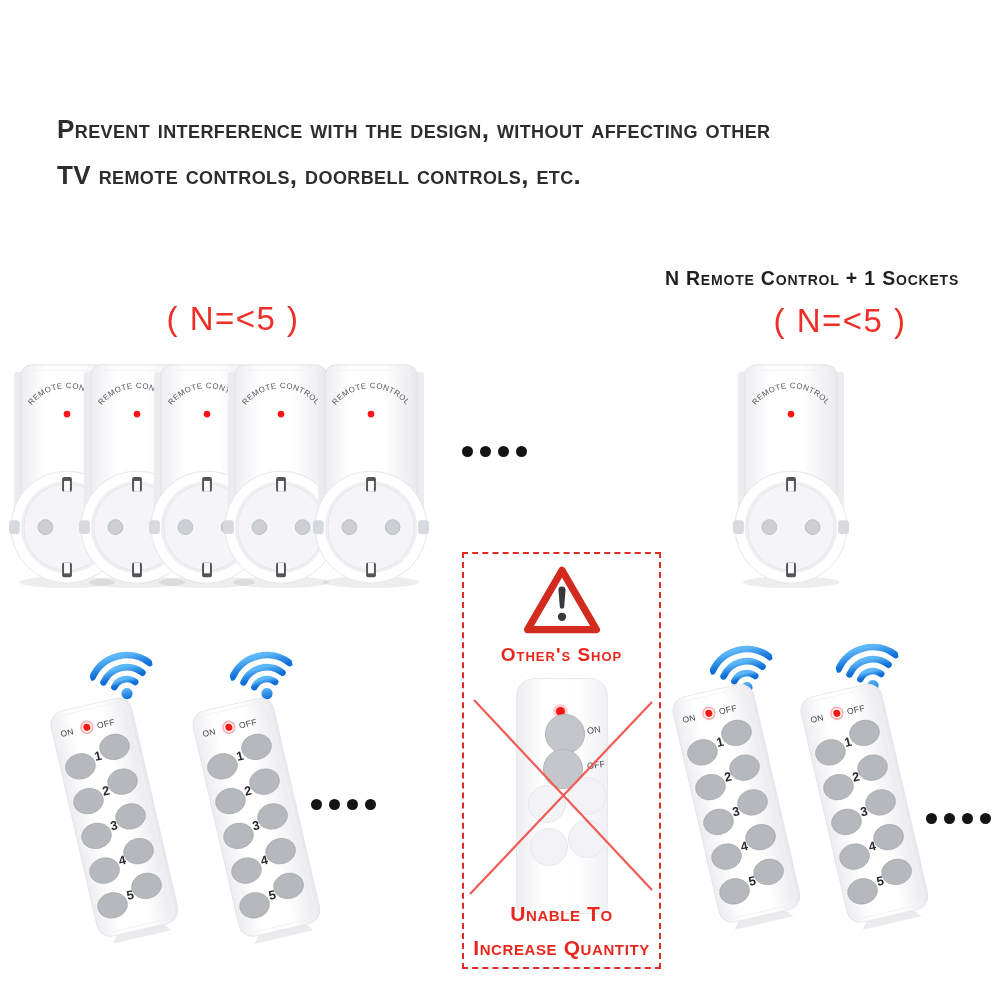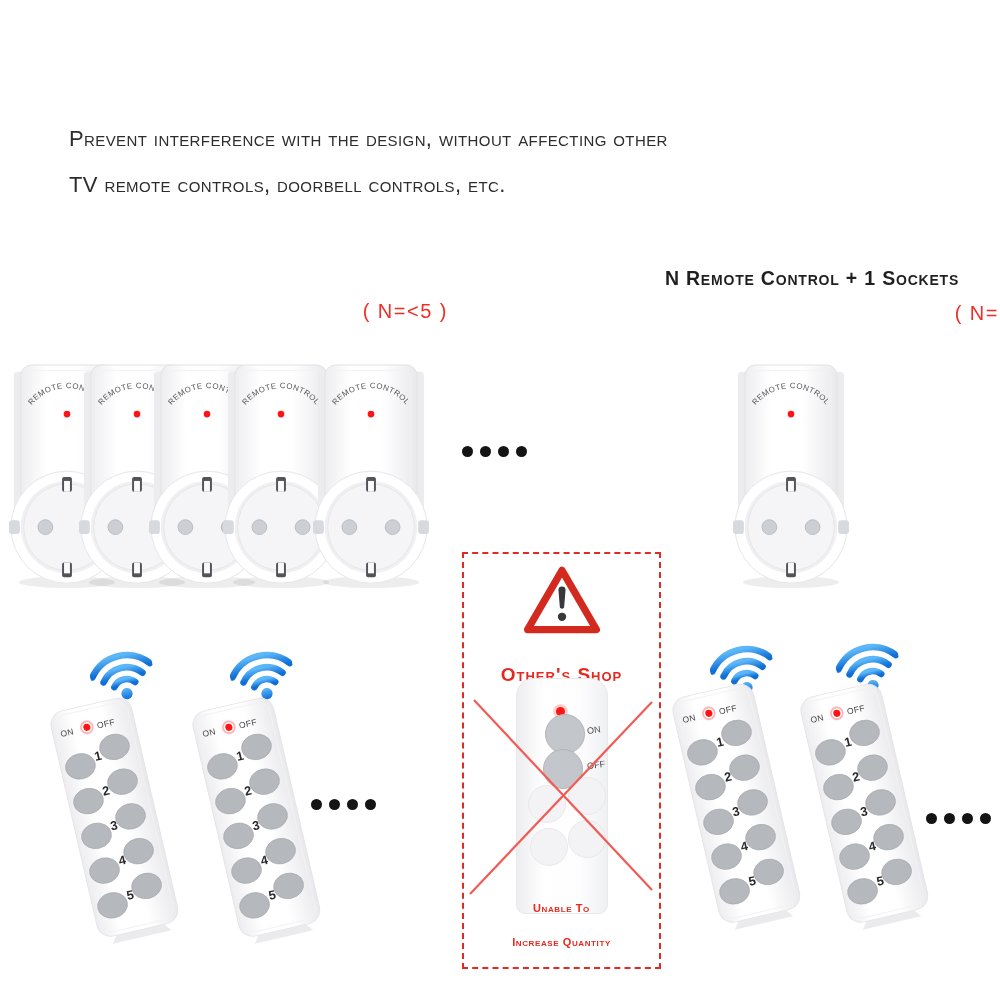--- a/index.html
+++ b/index.html
@@ -3,28 +3,28 @@
 <meta charset="utf-8">
 <style>
   html,body{margin:0;padding:0;background:#fff;}
   .canvas{position:relative;width:1000px;height:1000px;background:#fff;overflow:hidden;
           font-family:"Liberation Sans",sans-serif;}
   .abs{position:absolute;}
   .sc{font-variant:small-caps;}
 
   .title{left:0;right:0;top:50px;text-align:center;font-size:32px;font-weight:bold;
          color:#1c1c1c;letter-spacing:1.2px;margin:0;}
-  .sub{left:57px;margin:12px;font-size:22px;font-weight:400;color:#2d2d2d;letter-spacing:.4px;}
+  .sub{left:57px;margin:0;font-size:26px;font-weight:700;color:#2d2d2d;letter-spacing:.4px;}
   .sub.l1{top:114px;}
   .sub.l2{top:160px;}
 
   .sec-head{font-size:19.5px;font-weight:bold;color:#1f1f1f;letter-spacing:.8px;text-align:center;}
   .sec-head.left{left:20px;width:430px;top:267px;}
   .sec-head.right{left:612px;width:400px;top:267px;}
-  .sec-note{font-size:20px;font-weight:500;color:#ef2f27;letter-spacing:1.5px;text-align:right;}
+  .sec-note{font-size:33px;font-weight:500;color:#ef2f27;letter-spacing:1.5px;text-align:center;}
   .sec-note.left{left:18px;width:430px;top:300px;}
   .sec-note.right{left:640px;width:400px;top:302px;}
 
   .socket{width:118px;height:231px;top:362px;}
   .socket.s1{left:8px;z-index:1;}  .socket.s2{left:78px;z-index:2;}
   .socket.s3{left:148px;z-index:3;}.socket.s4{left:222px;z-index:4;}
   .socket.s5{left:312px;z-index:5;}.socket.sr{left:732px;z-index:1;}
 
   .dots{display:flex;gap:7px;}
   .dots span{width:11px;height:11px;border-radius:50%;background:#141414;display:block;}
@@ -37,37 +37,37 @@
   .wifi.w3{left:710px;top:640px;}.wifi.w4{left:836px;top:638px;}
 
   .remote{width:94px;height:244px;transform:rotate(-13deg);}
   .remote.r1{left:68px;top:698px;} .remote.r2{left:210px;top:698px;}
   .remote.r3{left:690px;top:684px;}.remote.r4{left:818px;top:684px;}
 
   .warnbox{left:462px;top:552px;width:199px;height:417px;border:2px dashed #e02a24;
            box-sizing:border-box;z-index:6;background:#fff;}
   .warnbox .tri{position:absolute;left:58px;top:10px;width:80px;height:72px;}
   .shop-label{position:absolute;left:0;top:90px;width:100%;text-align:center;
-              font-size:19px;font-weight:bold;color:#e8281e;letter-spacing:1px;margin-top:20px;}
+              font-size:19px;font-weight:bold;color:#e8281e;letter-spacing:1px;}
   .cr{position:absolute;left:52px;top:124px;width:90px;height:234px;
       background:linear-gradient(90deg,#ededf0,#ffffff 30%,#fdfdfe 70%,#eff0f2);
       border:1px solid #e9e9ec;border-radius:18px 18px 9px 9px;}
   .cr-led{position:absolute;left:39px;top:28px;width:9px;height:9px;border-radius:50%;
           background:#ff1414;box-shadow:0 0 0 3px #ffd2d2;}
   .cr-btn{position:absolute;width:38px;height:38px;border-radius:50%;
           background:#c3c6ca;border:1px solid #b2b5ba;}
   .cr-btn.on{left:28px;top:35px;} .cr-btn.off{left:26px;top:70px;}
   .cr-lab{position:absolute;font-size:9px;color:#4a4a4e;transform:rotate(-8deg);}
   .cr-lab.on{left:70px;top:46px;} .cr-lab.off{left:70px;top:81px;}
   .cr-ghost{position:absolute;width:36px;height:36px;border-radius:50%;
             background:#f3f3f6;border:1px solid #e9e9ed;}
   .cr-ghost.g1{left:11px;top:106px;} .cr-ghost.g2{left:51px;top:98px;}
   .cr-ghost.g3{left:13px;top:149px;} .cr-ghost.g4{left:51px;top:141px;}
   .cross-x{position:absolute;left:0;top:0;width:100%;height:100%;}
-  .caption{position:absolute;left:0;width:100%;text-align:center;font-size:11px;
+  .caption{position:absolute;left:0;width:100%;text-align:center;font-size:21px;
            font-weight:bold;color:#e8281e;letter-spacing:.6px;}
   .caption.c1{top:348px;} .caption.c2{top:382px;}
 
   svg text{font-family:"Liberation Sans",sans-serif;}
   .defs{position:absolute;width:0;height:0;}
 </style>
 </head>
 <body>
 
 <div class="canvas">

